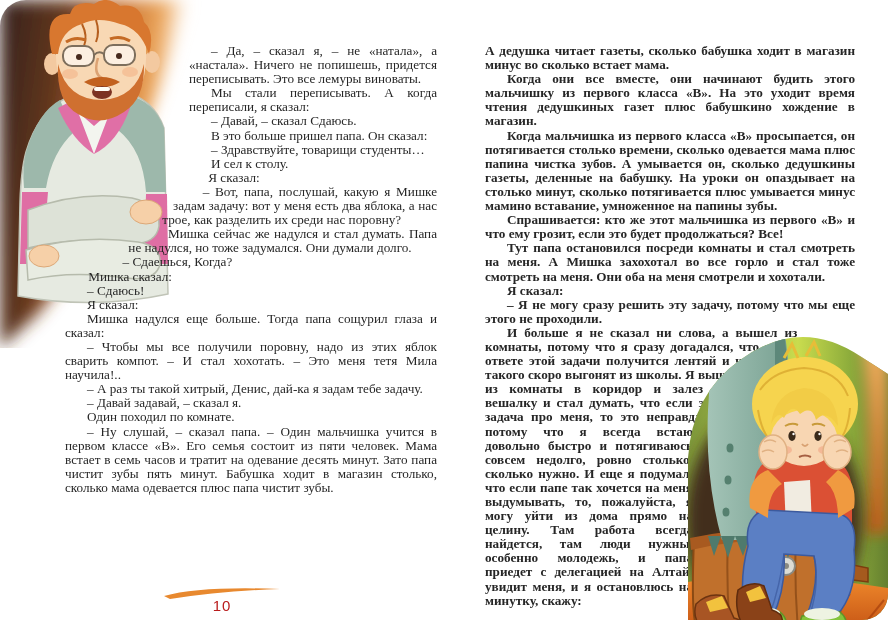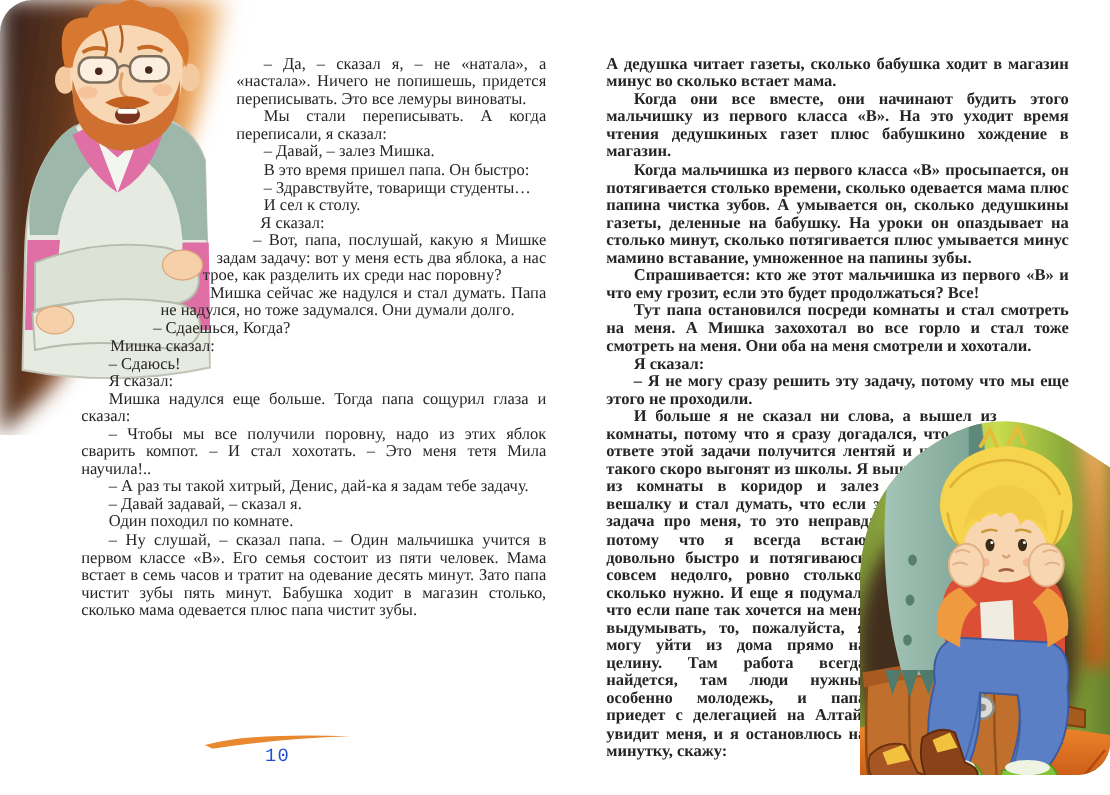--- a/index.html
+++ b/index.html
@@ -39,22 +39,22 @@
 
   .illu{position:absolute;pointer-events:none;}
   .illu-man{left:0;top:0;width:212px;height:348px;}
   .illu-boy{right:0;bottom:0;width:200px;height:306px;}
 
   .folio{
     position:absolute;left:50%;bottom:22px;transform:translateX(-50%);
     text-align:center;width:140px;
   }
   .folio .num{
-    font-size:15px;letter-spacing:1px;color:#1d4ed8;
-    font-family:Liberation Mono, monospace;
+    font-size:15px;letter-spacing:1px;color:#b91c1c;
+    font-family:Liberation Sans, sans-serif;
   }
   .folio svg{display:block;margin:0 auto -2px auto;}
 </style>
 </head>
 <body>
 
 <div class="spread">
 
   <div class="page page-left">
 
@@ -110,22 +110,22 @@
         <rect x="46" y="85" width="16" height="4" rx="2" fill="#fffdf6"></rect>
         <path d="M36,80 Q54,70 72,80 Q62,86 54,84 Q46,86 36,80 Z" fill="#c2611f"></path>
       </g>
     </svg>
 
     <div class="col col-left">
       <div class="man-spacer"></div>
       <div class="plist">
           <p class="para">– Да, – сказал я, – не «натала», а «настала». Ничего не попишешь, придется переписывать. Это все лемуры виноваты.</p>
           <p class="para">Мы стали переписывать. А когда переписали, я сказал:</p>
-          <p class="para">– Давай, – залез Мишка.</p>
-          <p class="para">В это время пришел папа. Он быстро:</p>
+          <p class="para">– Давай, – сказал Сдаюсь.</p>
+          <p class="para">В это больше пришел папа. Он сказал:</p>
           <p class="para">– Здравствуйте, товарищи студенты…</p>
           <p class="para">И сел к столу.</p>
           <p class="para">Я сказал:</p>
           <p class="para">– Вот, папа, послушай, какую я Мишке задам задачу: вот у меня есть два яблока, а нас трое, как разделить их среди нас поровну?</p>
           <p class="para">Мишка сейчас же надулся и стал думать. Папа не надулся, но тоже задумался. Они думали долго.</p>
           <p class="para">– Сдаешься, Когда?</p>
           <p class="para">Мишка сказал:</p>
           <p class="para">– Сдаюсь!</p>
           <p class="para">Я сказал:</p>
           <p class="para">Мишка надулся еще больше. Тогда папа сощурил глаза и сказал:</p>

